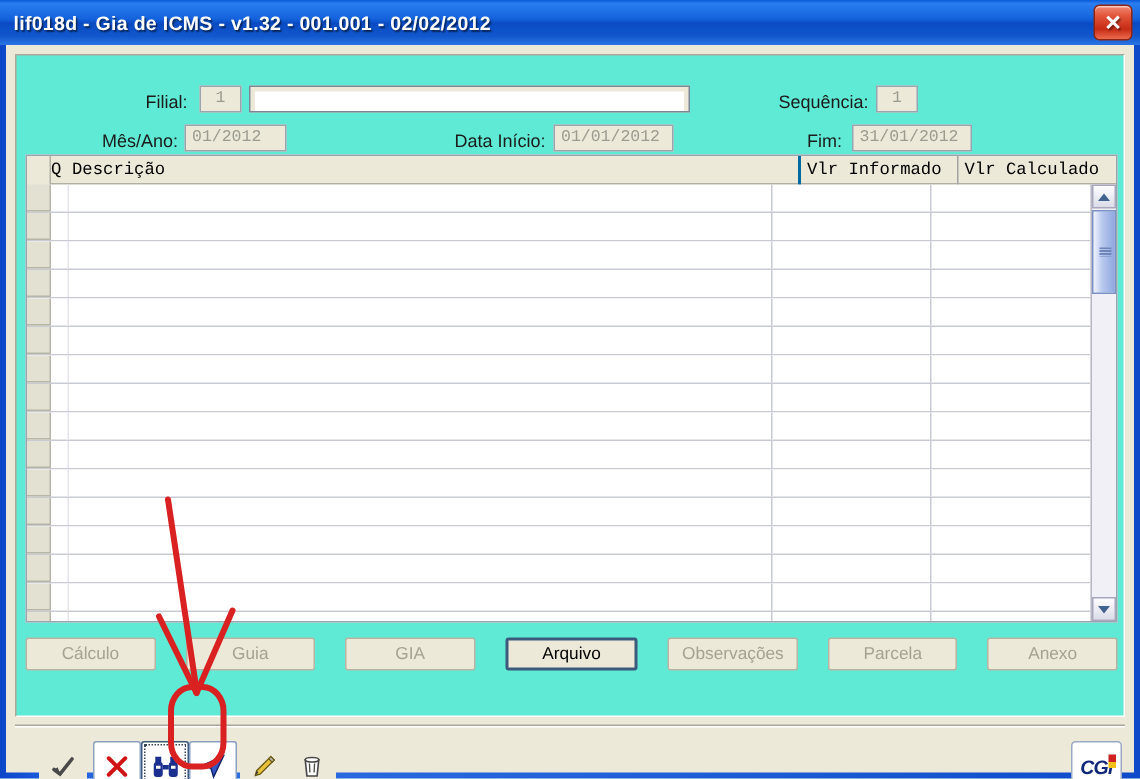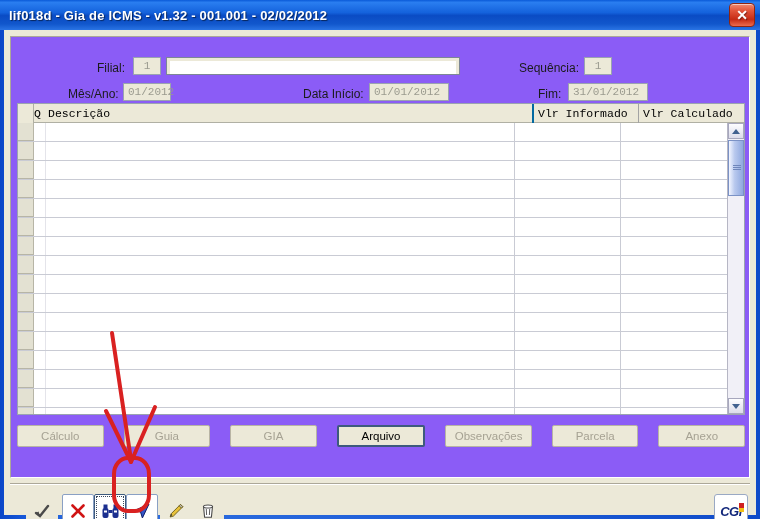--- a/index.html
+++ b/index.html
@@ -20,21 +20,21 @@
              border:1px solid #8d2512;box-shadow:inset 0 1px 0 rgba(255,255,255,.55);
              display:flex;align-items:center;justify-content:center;cursor:pointer;}
   .close-btn .glyph{color:#ffffff;font-size:14px;font-weight:bold;line-height:1;
                     font-family:"Liberation Sans",sans-serif;text-shadow:1px 1px 1px rgba(0,0,0,.4);}
 
   
   .client{position:absolute;left:4px;top:30px;width:752px;height:485px;background:#ece9d8;
           box-sizing:border-box;}
   .inner-panel{position:absolute;left:6px;top:6px;width:740px;height:442px;
                border:1px solid #ffffff;border-top-color:#aca899;border-left-color:#aca899;
-               box-sizing:border-box;background:#8b5cf6;}
+               box-sizing:border-box;background:#5eead4;}
 
   
   .fld-label{position:absolute;font-size:12px;color:#1b1b1b;white-space:nowrap;}
   .ro-box{position:absolute;box-sizing:border-box;border:1px solid #9aa3b0;background:#ece9d8;
           font-family:"Liberation Mono",monospace;font-size:11px;color:#9b9b8f;
           display:flex;align-items:center;}
   .ro-box.num{justify-content:center;}
   .ro-box.pad{padding-left:4px;}
   .wide-box{position:absolute;box-sizing:border-box;border:1px solid #7c8696;background:#ece9d8;}
   .wide-box .inner-white{position:absolute;left:3px;top:3px;width:286px;height:13px;background:#ffffff;}
@@ -122,21 +122,21 @@
       <div class="fld-label" style="left:86px;top:24px;">Filial:</div>
       <div class="ro-box num" style="left:122px;top:20px;width:28px;height:18px;">1</div>
       <div class="wide-box" style="left:155px;top:20px;width:294px;height:18px;">
         <div class="inner-white"></div>
       </div>
 
       <div class="fld-label" style="left:508px;top:24px;">Sequência:</div>
       <div class="ro-box num" style="left:573px;top:20px;width:28px;height:18px;">1</div>
 
       <div class="fld-label" style="left:57px;top:50px;">Mês/Ano:</div>
-      <div class="ro-box pad" style="left:112px;top:46px;width:48px;height:18px;">01/2012</div>
+      <div class="ro-box pad" style="left:112px;top:46px;width:68px;height:18px;">01/2012</div>
 
       <div class="fld-label" style="left:292px;top:50px;">Data Início:</div>
       <div class="ro-box pad" style="left:358px;top:46px;width:80px;height:18px;">01/01/2012</div>
 
       <div class="fld-label" style="left:527px;top:50px;">Fim:</div>
       <div class="ro-box pad" style="left:557px;top:46px;width:80px;height:18px;">31/01/2012</div>
 
       <div class="grid">
         <div class="grid-header">
           <div class="gh-cell gh-gutter"></div>

